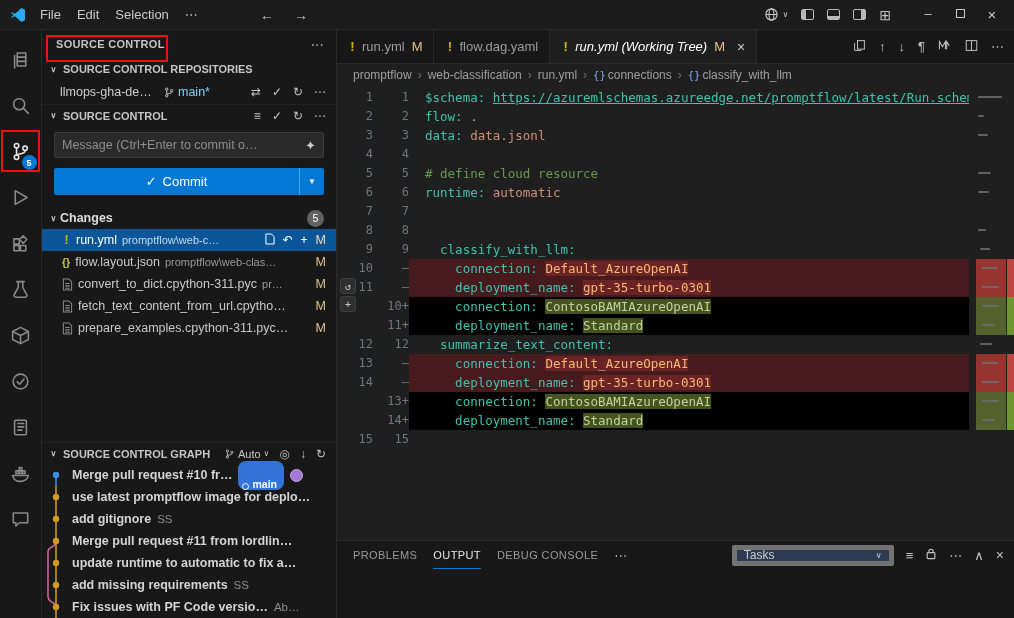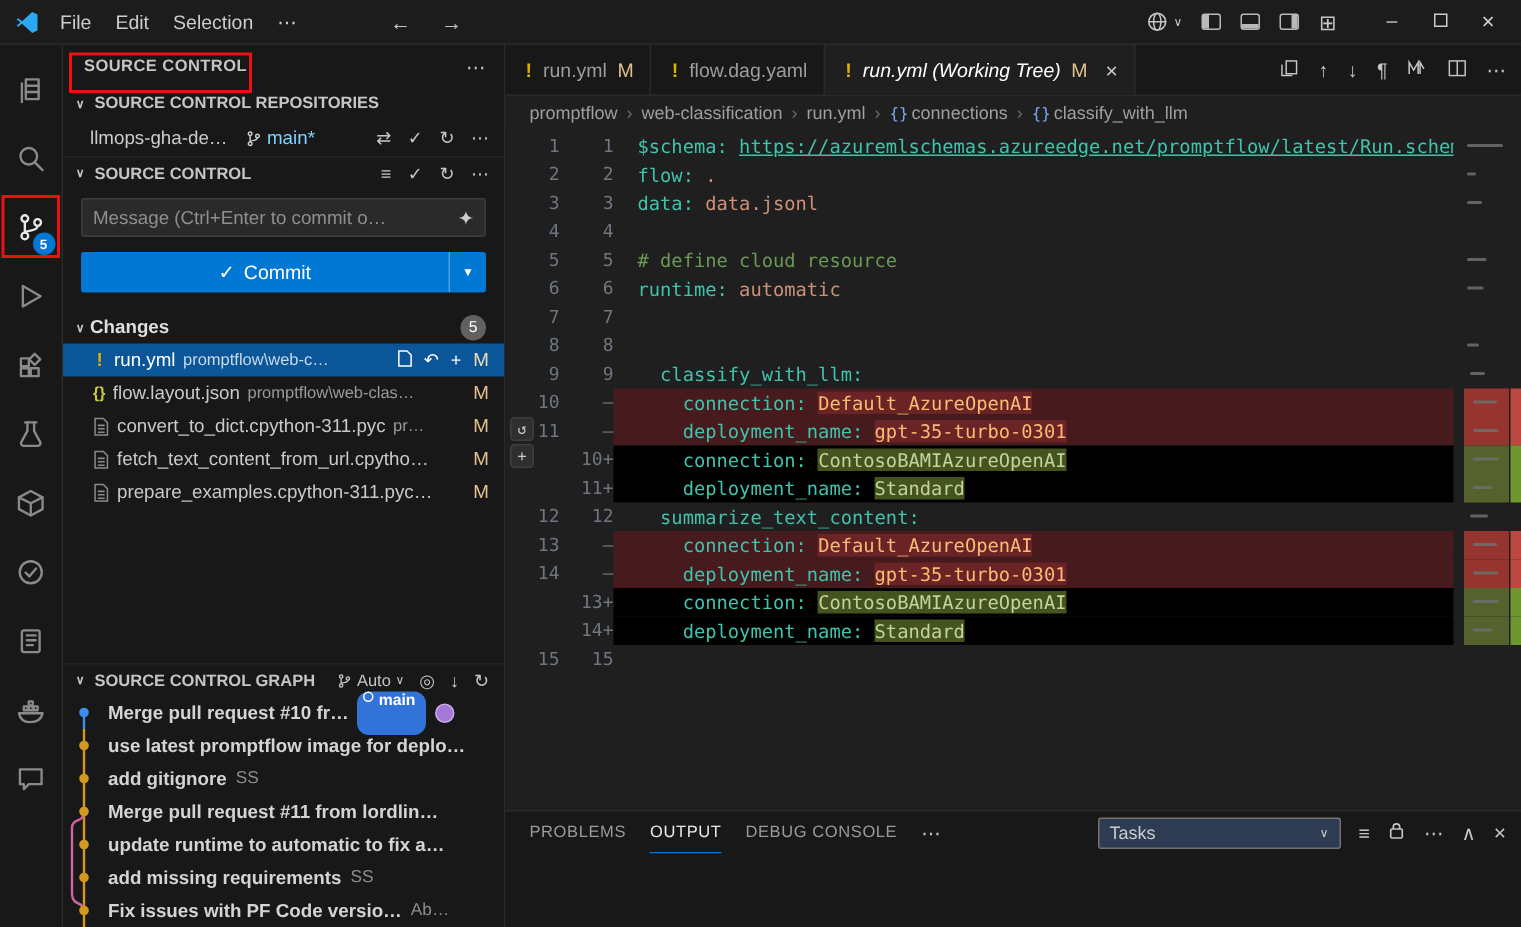--- a/index.html
+++ b/index.html
@@ -54,21 +54,21 @@
 .gitm{color:#e2c08d;margin-left:3px;flex:none}
 .chg.sel .gitm{color:#f0dcae}
 .acts{display:flex;gap:8px;align-items:center;color:#fff;font-size:12px;flex:none}
 .warn-i{color:#ddb100;font-weight:700;width:9px;text-align:center;flex:none}
 .json-i{color:#cbcb41;font-size:10.5px;font-weight:700;flex:none}
 .spacer{flex:1}
 .gh-controls{margin-left:auto;display:flex;align-items:center;gap:10px;color:#c5c5c5;font-weight:400;font-size:11px}
 .grow{height:22px;flex:none;display:flex;align-items:center;padding-right:8px;color:#d4d4d4;font-size:12.5px}
 .gmsg{overflow:hidden;white-space:nowrap;text-overflow:ellipsis;font-weight:600}
 .gsuf{color:#8d8d8d;margin-left:6px;flex:none;font-size:11.5px}
-.pill{flex:none;margin-left:6px;height:29px;padding:0 7px 0 4px;border-radius:8px;background:#3273d9;color:#fff;font-size:10.5px;display:flex;align-items:flex-start;gap:3px;font-weight:600}
+.pill{flex:none;margin-left:6px;height:29px;padding:0 7px 0 4px;border-radius:8px;background:#3273d9;color:#fff;font-size:10.5px;display:flex;align-items:flex-end;gap:3px;font-weight:600}
 .pill-dot{width:7px;height:7px;border:1.4px solid #fff;border-radius:50%;flex:none}
 .avatar{flex:none;width:13px;height:13px;border-radius:50%;background:#a578d8;margin-left:6px;border:1px solid #c9aae8}
 
 .ed{flex:1;display:flex;flex-direction:column;background:#1f1f1f;min-width:0}
 .tabbar{height:34px;flex:none;background:#181818;display:flex;align-items:stretch;border-bottom:1px solid #2a2a2a}
 .tab{display:flex;align-items:center;gap:5px;padding:0 11px;border-right:1px solid #2a2a2a;color:#9d9d9d;font-size:13px}
 .tab.active{background:#1f1f1f;color:#fff}
 .tab .gitm{margin-left:2px}
 .tab .close{margin-left:7px;font-size:14px;color:#ccc}
 .tab-acts{margin-left:auto;display:flex;align-items:center;gap:13px;padding-right:10px;color:#c5c5c5;font-size:13px}
@@ -93,21 +93,21 @@
 .mm-bg{position:absolute;left:0;width:30px;height:19px}
 .mm-bar{position:absolute;height:2px;background:#6f6f6f;border-radius:1px;opacity:.85;z-index:2}
 .ruler{position:absolute;top:2px;right:0;width:7px;bottom:0}
 .rl{position:absolute;right:0;width:7px;height:19px;opacity:.8}
 
 .panel{flex:none;height:78px;border-top:1px solid #2a2a2a;background:#181818;display:flex;flex-direction:column}
 .p-head{height:28px;flex:none;display:flex;align-items:center;padding:0 10px 0 16px;gap:16px}
 .ptab{font-size:11px;color:#9a9a9a;letter-spacing:.4px;height:28px;display:flex;align-items:center;border-bottom:1px solid transparent}
 .ptab.active{color:#e7e7e7;border-bottom-color:#0078d4}
 .p-right{margin-left:auto;display:flex;align-items:center;gap:12px;color:#c5c5c5}
-.tasks{width:162px;height:21px;background:#2d3b53;border:1px solid #737373;border-radius:2px;display:flex;align-items:center;justify-content:space-between;padding:0 7px;font-size:12px;color:#ccc}
+.tasks{width:162px;height:21px;background:#2d3b53;border:5px solid #737373;border-radius:2px;display:flex;align-items:center;justify-content:space-between;padding:0 7px;font-size:12px;color:#ccc}
 .p-body{flex:1;background:#181818}
 
 .anno{position:absolute;border:2px solid #ef1010;z-index:40;pointer-events:none}
 .small-chev{font-size:8px}
 </style>
 </head>
 <body>
 
 <div class="app">
 

